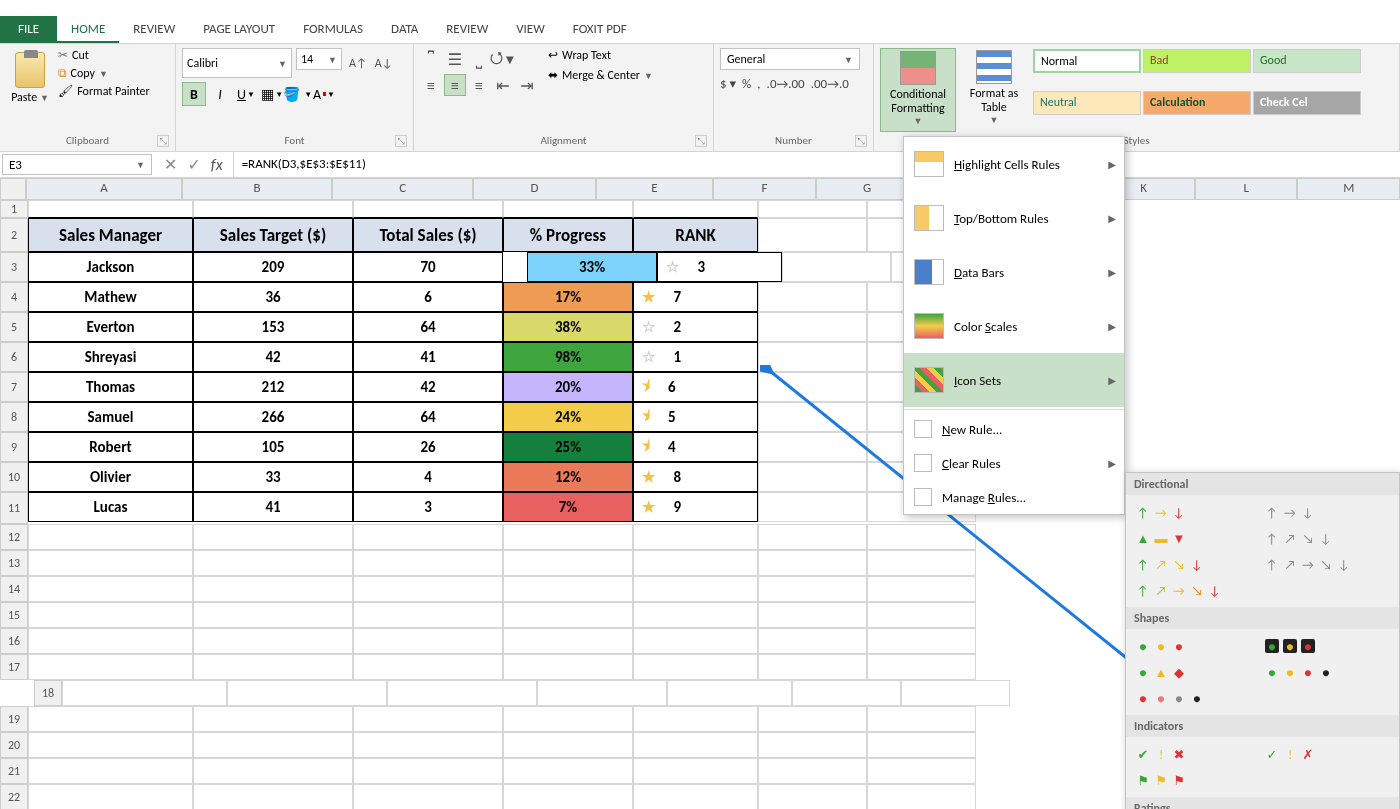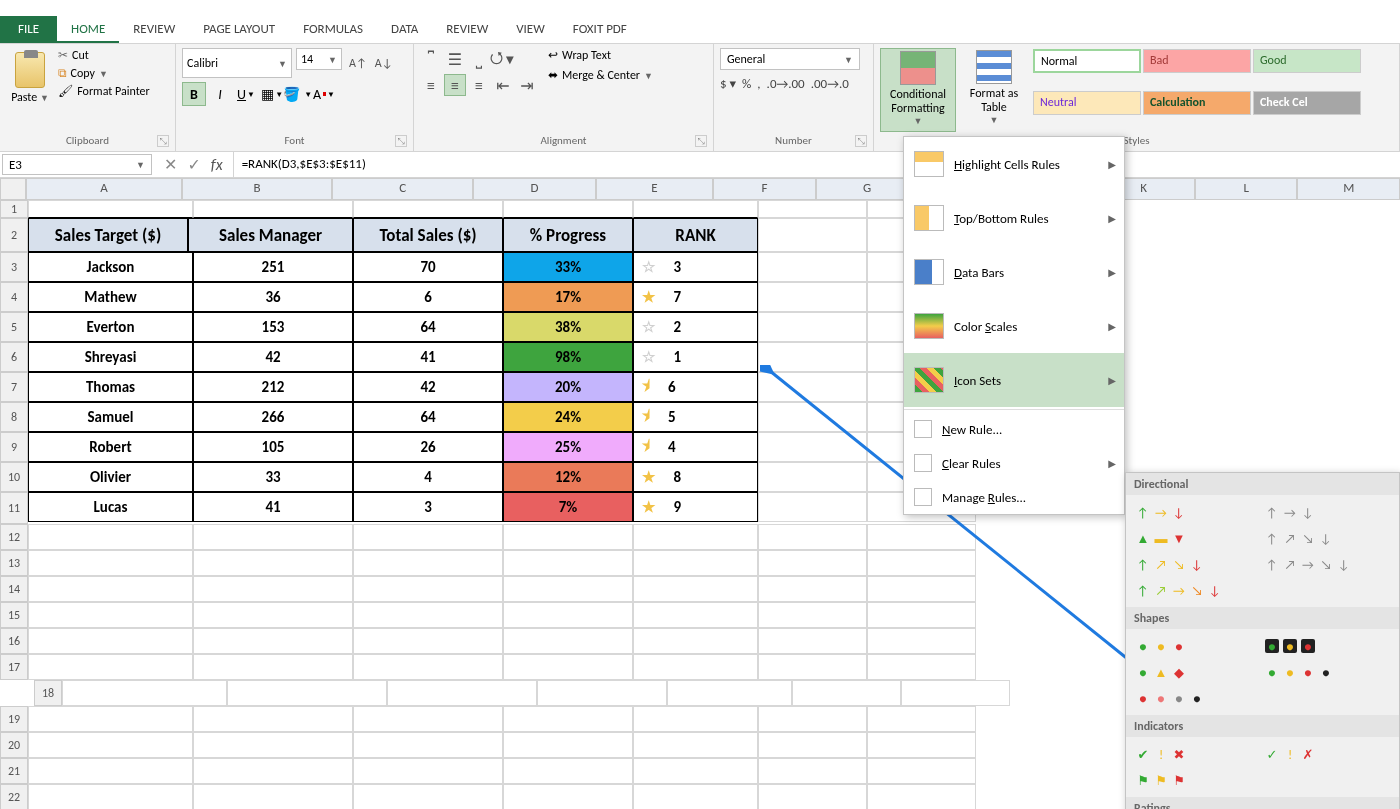--- a/index.html
+++ b/index.html
@@ -58,23 +58,23 @@
 
 
 .big-btn { display:flex; flex-direction:column; align-items:center; width:76px; text-align:center; font-size:12px; cursor:pointer; padding:2px;}
 .big-btn.highlighted { background:#c8e0c8; border:1px solid #8db98d;}
 .big-icon { width:36px; height:34px; margin-bottom:2px;}
 .cond-fmt-icon { background: linear-gradient(to bottom,#76b476 50%, #ed908c 50%); border:1px solid #999;}
 .fmt-table-icon { background: repeating-linear-gradient(to bottom,#5b8dd6 0 6px,#fff 6px 12px); border:1px solid #999;}
 .style-cells { display:flex; flex-wrap:wrap; width:330px;}
 .style-cell { width:108px; height:24px; border:1px solid #ccc; font-size:12px; padding:3px 6px; margin:1px;}
 .style-normal { background:#fff; border:2px solid #9cd69c;}
-.style-bad { background:#fca5a5; color:#a33a38;}
+.style-bad { background:#bef264; color:#a33a38;}
 .style-good { background:#c7e6c7; color:#2c6b2c;}
-.style-neutral { background:#fde8b9; color:#6d28d9;}
+.style-neutral { background:#fde8b9; color:#0f766e;}
 .style-calc { background:#f5a96b; color:#14532d; font-weight:bold;}
 .style-check { background:#a6a6a6; color:#fff; font-weight:bold;}
 
 
 .formula-row { display:flex; border-bottom:1px solid #d4d4d4; height:26px; align-items:stretch;}
 .name-box { width:150px; border:1px solid #c2c2c2; margin:2px; display:flex; align-items:center; padding:0 6px; font-size:13px; justify-content:space-between; background:#fff;}
 .fx-btns { display:flex; align-items:center; gap:10px; padding:0 10px; border-right:1px solid #d4d4d4; color:#888;}
 .fx-btns .fx { font-style:italic; color:#555;}
 .formula-input { flex:1; padding:4px 8px; font-size:13px; background:#fff;}
 
@@ -306,36 +306,36 @@
     <div class="cell colB" style="height:18px;border-bottom:1px solid #000;"></div>
     <div class="cell colC" style="height:18px;border-bottom:1px solid #000;"></div>
     <div class="cell colD" style="height:18px;border-bottom:1px solid #000;"></div>
     <div class="cell colE" style="height:18px;border-bottom:1px solid #000;"></div>
     <div class="cell colR" style="height:18px;"></div>
     <div class="cell colR" style="height:18px;"></div>
   </div>
 
   <div class="row data-row">
     <div class="row-h" style="height:34px;">2</div>
+    <div class="cell header-cell colA" style="height:34px;">Sales Manager</div>
     <div class="cell header-cell colB" style="height:34px;">Sales Target ($)</div>
-    <div class="cell header-cell colA" style="height:34px;">Sales Manager</div>
     <div class="cell header-cell colC" style="height:34px;">Total Sales ($)</div>
     <div class="cell header-cell colD" style="height:34px;">% Progress</div>
     <div class="cell header-cell colE" style="height:34px;">RANK</div>
     <div class="cell colR" style="height:34px;border:1px solid #d7d7d7;"></div>
     <div class="cell colR" style="height:34px;border:1px solid #d7d7d7;"></div>
   </div>
 
   <div id="data-rows">
       <div class="row data-row">
      <div class="row-h" style="height:30px;">3</div>
      <div class="cell colA bold">Jackson</div>
-     <div class="cell colB bold">251</div>
+     <div class="cell colB bold">209</div>
      <div class="cell colC bold">70</div>
-     <div class="cell colD bold" style="background:#0ea5e9;">33%</div>
+     <div class="cell colD bold" style="background:#7dd3fc;margin-left:24px;">33%</div>
      <div class="cell colE bold rank-cell">
           <span class="star empty">☆</span>
           <span>3</span>
         </div>
      <div class="cell colR" style="border:1px solid #d7d7d7;"></div>
      <div class="cell colR" style="border:1px solid #d7d7d7;"></div>
    </div>
       <div class="row data-row">
      <div class="row-h" style="height:30px;">4</div>
      <div class="cell colA bold">Mathew</div>
@@ -399,21 +399,21 @@
           <span>5</span>
         </div>
      <div class="cell colR" style="border:1px solid #d7d7d7;"></div>
      <div class="cell colR" style="border:1px solid #d7d7d7;"></div>
    </div>
       <div class="row data-row">
      <div class="row-h" style="height:30px;">9</div>
      <div class="cell colA bold">Robert</div>
      <div class="cell colB bold">105</div>
      <div class="cell colC bold">26</div>
-     <div class="cell colD bold" style="background:#f0abfc;">25%</div>
+     <div class="cell colD bold" style="background:#15803d;">25%</div>
      <div class="cell colE bold rank-cell">
           <span class="star half">⯨</span>
           <span>4</span>
         </div>
      <div class="cell colR" style="border:1px solid #d7d7d7;"></div>
      <div class="cell colR" style="border:1px solid #d7d7d7;"></div>
    </div>
       <div class="row data-row">
      <div class="row-h" style="height:30px;">10</div>
      <div class="cell colA bold">Olivier</div>

